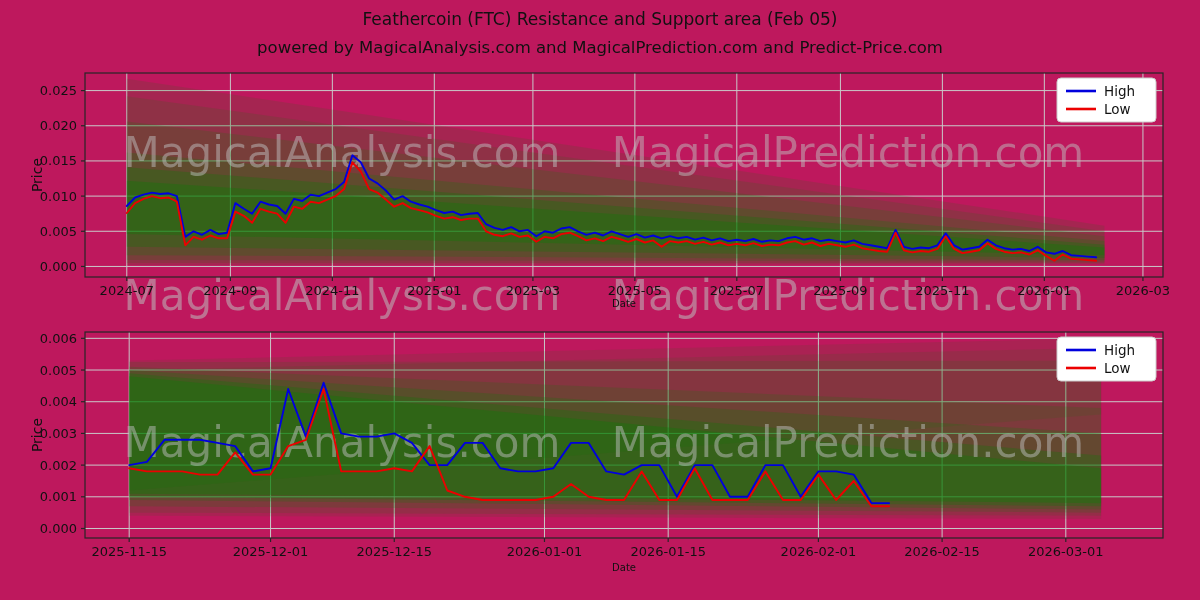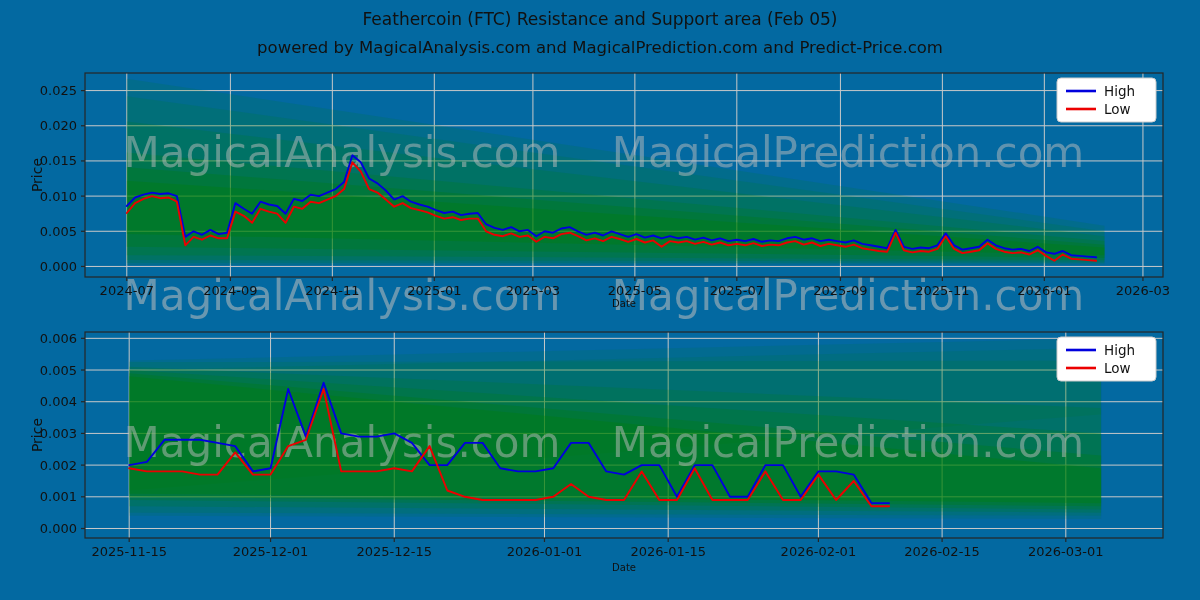--- a/index.html
+++ b/index.html
@@ -1,16 +1,16 @@
 <!DOCTYPE html>
 <html><head>
 <meta charset="utf-8">
 <style>
   html,body{margin:0;padding:0;background:#fff;}
-  .canvas{position:relative;width:1200px;height:600px;background:#0369a1;overflow:hidden;
+  .canvas{position:relative;width:1200px;height:600px;background:#be185d;overflow:hidden;
           font-family:"DejaVu Sans","Liberation Sans",sans-serif;}
   .fig-title{position:absolute;top:9px;left:0;width:1200px;text-align:center;
              font-size:17px;color:#111;z-index:3;}
   .fig-subtitle{position:absolute;top:38px;left:0;width:1200px;text-align:center;
              font-size:16.5px;color:#111;z-index:3;}
   .ylabel{position:absolute;font-size:14px;color:#111;white-space:nowrap;z-index:3;
           transform:translate(-50%,-50%) rotate(-90deg);}
   .ylabel.top{left:37px;top:175px;}
   .ylabel.bottom{left:37px;top:435px;}
   .xlabel{position:absolute;font-size:10px;color:#111;transform:translateX(-50%);z-index:3;}

